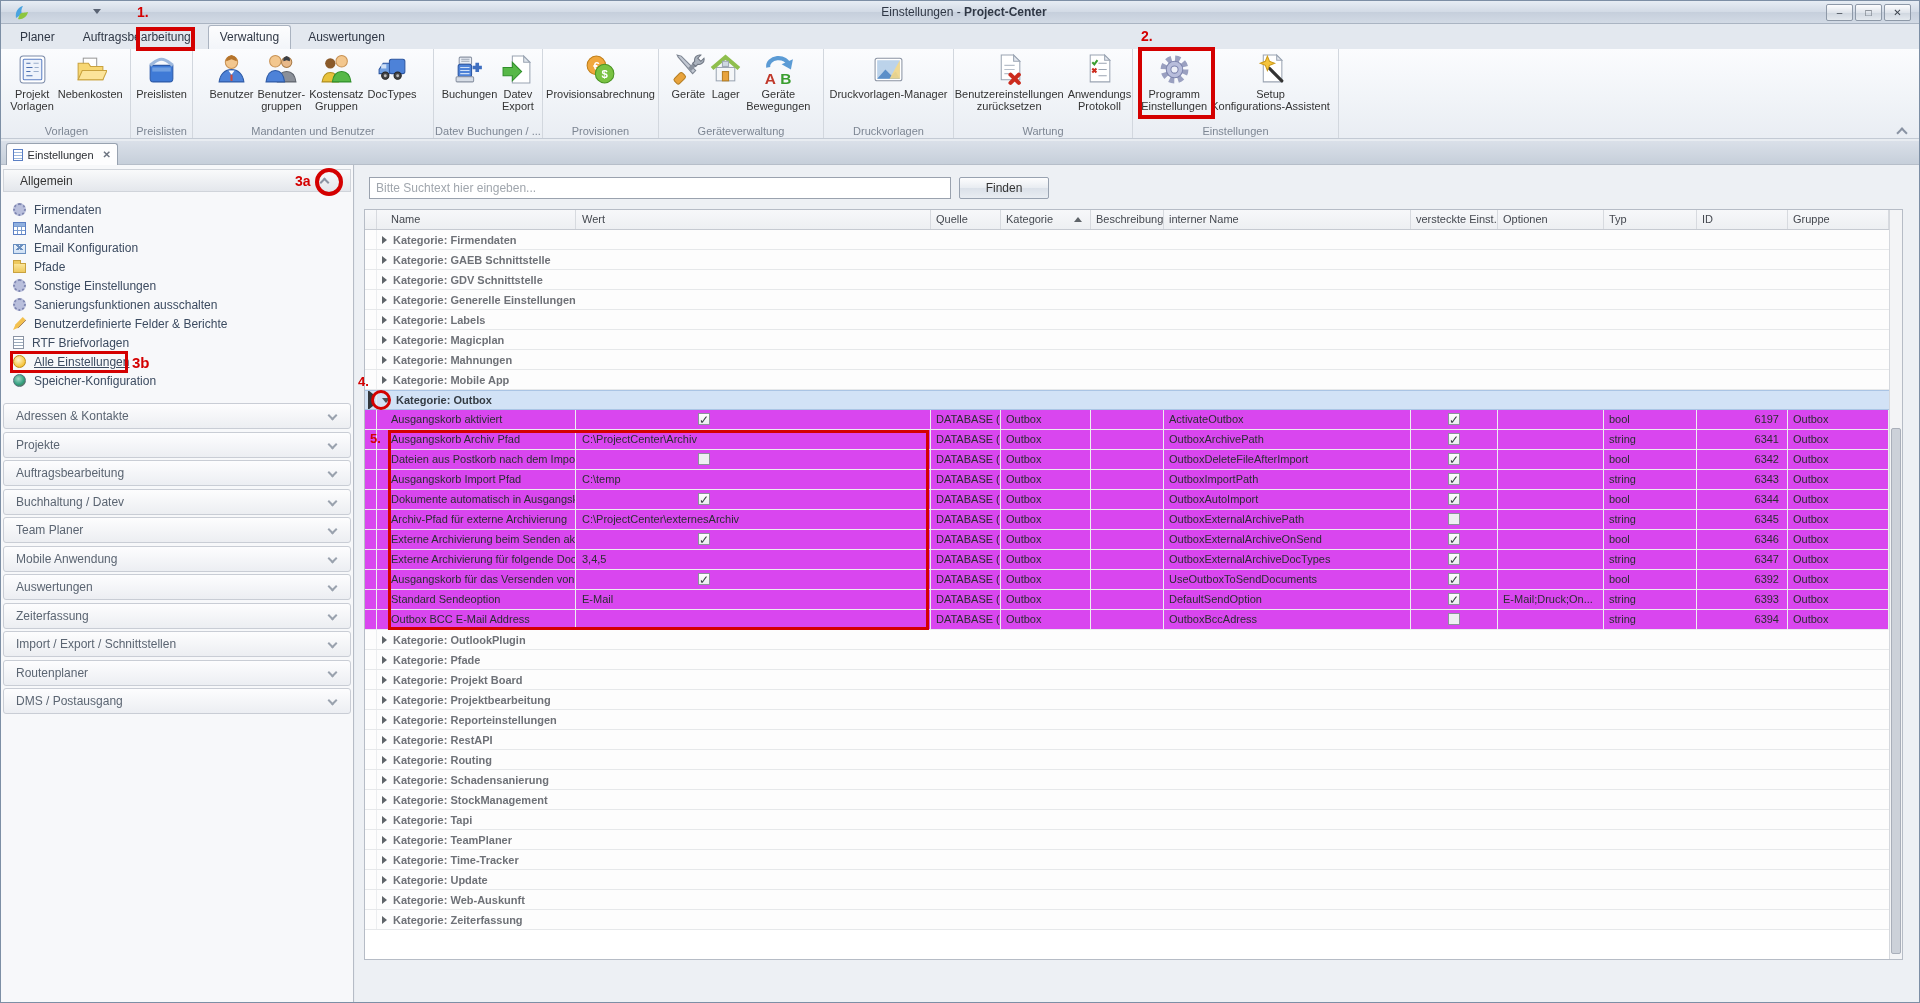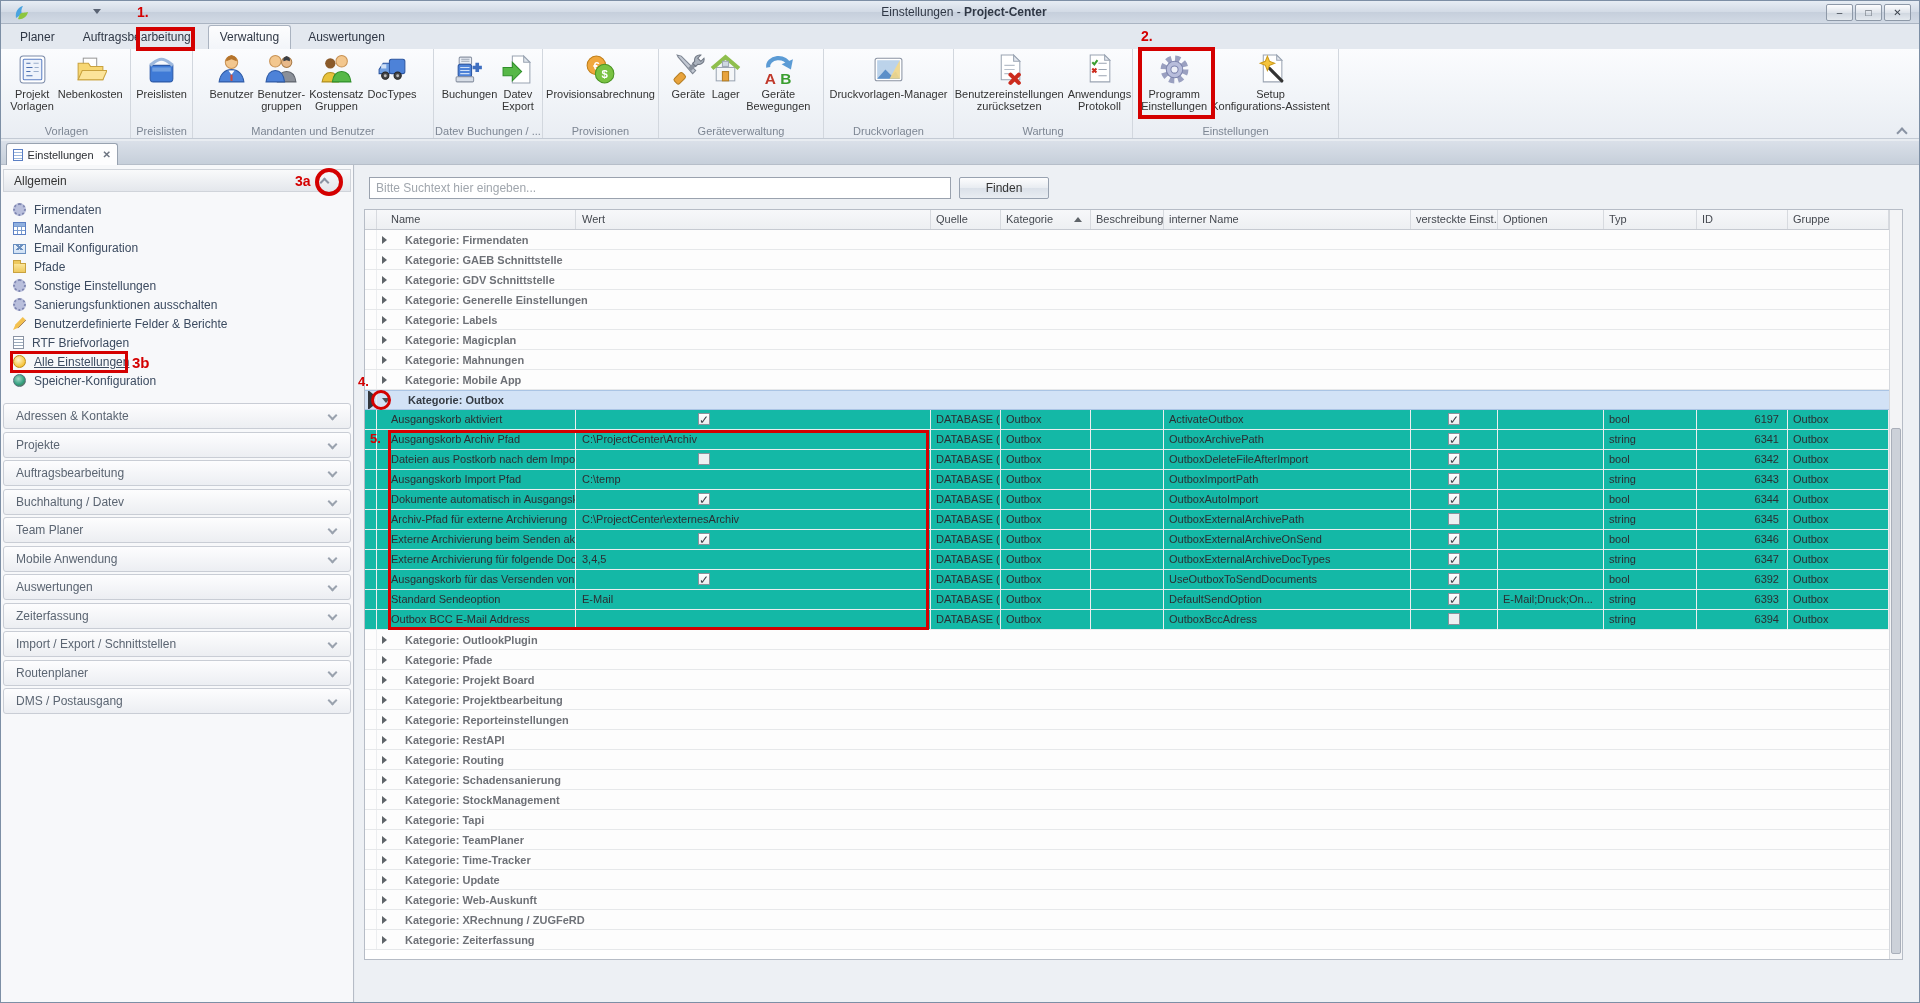--- a/index.html
+++ b/index.html
@@ -43,21 +43,21 @@
     background:linear-gradient(#dae0e9,#c6cfda); border-bottom:1px solid #b6bec9; }
   .doctab { position:absolute; left:5px; top:2px; width:112px; height:22px; background:#fdfdfe;
     border:1px solid #98a2b0; border-bottom:none; border-radius:3px 3px 0 0; display:flex; align-items:center; padding:0 6px; gap:5px; }
   .doctab-icon { width:10px; height:12px; background:#fff; border:1px solid #5b7fc4;
     background-image:repeating-linear-gradient(#fff 0 2px,#9db8dd 2px 3px); }
   .doctab-close { color:#6c7480; font-size:10px; font-weight:bold; margin-left:4px; }
 
   
   .sidebar { position:absolute; left:0; top:164px; width:353px; bottom:0; background:#f7f8fa; border-right:1px solid #b6bcc6; }
   .sb-header { position:absolute; left:2px; top:4px; right:2px; height:23px;
-    background:linear-gradient(#f9fafb,#e4e7ec); border:1px solid #d0d4da; display:flex; align-items:center; padding:0 10px; font-size:12px; color:#333; }
+    background:linear-gradient(#f9fafb,#e4e7ec); border:1px solid #d0d4da; display:flex; align-items:center; padding:0 16px; font-size:12px; color:#333; }
   .sb-header .chev-up { position:absolute; right:22px; top:9px; width:7px; height:7px;
     border-left:2px solid #8a93a3; border-top:2px solid #8a93a3; transform:rotate(45deg); }
   .sb-items { position:absolute; left:0; top:35px; right:0; }
   .sb-item { height:19px; display:flex; align-items:center; padding-left:12px; }
   .sb-label { font-size:12px; color:#3c4b60; }
   .sb-item.hl .sb-label { text-decoration:underline; }
   .si { width:13px; height:13px; display:inline-block; margin-right:8px; flex:none; position:relative; }
   .si-gear { border-radius:50%; background:#b9bfdc; border:2px dotted #7d85b0; }
   .si-grid { background:#fff; border:1px solid #5b7fc4;
     background-image:linear-gradient(#8fb0e0 0 3px, transparent 3px),
@@ -83,32 +83,32 @@
   .main { position:absolute; left:354px; top:164px; right:0; bottom:0; background:#edf0f4; }
   .search-input { position:absolute; left:14px; top:12px; width:582px; height:22px; border:1px solid #9aa2ae; background:#fff; padding:0 6px; font-size:12px; font-family:"Liberation Sans",sans-serif; color:#333; }
   .search-input::placeholder { color:#a0a6ad; }
   .find-btn { position:absolute; left:604px; top:12px; width:90px; height:22px; border:1px solid #98a2b0; border-radius:2px;
     background:linear-gradient(#fdfdfe,#e8ecf1 50%,#dbe1e9 52%,#e9edf2); font-size:12px; color:#333; font-family:"Liberation Sans",sans-serif; }
 
   
   .grid { position:absolute; left:363px; top:208px; width:1539px; height:751px; background:#fff; border:1px solid #b6bcc6; }
   .ghead { display:flex; height:20px; background:linear-gradient(#f7f8fa,#edeff2); border-bottom:1px solid #c6cad1; }
   .h { border-right:1px solid #d7dadf; color:#44484f; line-height:19px; padding-left:5px; overflow:hidden; white-space:nowrap; position:relative; }
-  .grow { display:flex; height:20px; border-bottom:1px solid #ebedef; background:#14b8a6; }
+  .grow { display:flex; height:20px; border-bottom:1px solid #ebedef; background:#d946ef; }
   .c { border-right:1px solid #eceef0; line-height:19px; overflow:hidden; white-space:nowrap; padding-left:5px; }
   .cg  { width:12px;  padding:0; }
   .cname { width:199px; padding-left:14px; }
   .cwert { width:355px; padding-left:6px; }
   .cquelle { width:70px; } .ckat { width:90px; } .cbesch { width:73px; }
   .cint { width:247px; } .cver { width:87px; padding:0; text-align:center; }
   .copt { width:106px; } .ctyp { width:93px; } .cid { width:91px; } .cgr { width:101px; }
   .c.cid { text-align:right; padding-right:8px; padding-left:0; }
   .cwert.chk { padding:0 0 0 122px; }
   .cat { background:#fdfdfd; border-bottom:1px solid #e6e8ea; }
-  .catlab { display:flex; align-items:center; gap:18px; padding-left:5px; font-weight:bold; color:#6e7177; }
+  .catlab { display:flex; align-items:center; gap:6px; padding-left:5px; font-weight:bold; color:#6e7177; }
   .tri-r { width:0; height:0; border-top:4px solid transparent; border-bottom:4px solid transparent; border-left:5px solid #5f6469; }
   .tri-d { width:0; height:0; border-left:4px solid transparent; border-right:4px solid transparent; border-top:5px solid #4b5056; }
   .sel { background:#d2e2f6; border-top:1px solid #aac4e4; border-bottom:1px solid #aac4e4; }
   .sel .catlab { color:#333a42; }
   .rowind { width:0; height:0; margin:6px 0 0 3px; border-top:4px solid transparent; border-bottom:4px solid transparent; border-left:5px solid #33383e; }
   .cb { display:inline-block; width:12px; height:12px; margin-top:3px; border:1px solid #8b929c; background:#eef0f2; position:relative; vertical-align:top; }
   .cb.on { background:linear-gradient(#fff,#eaecef); }
   .cb.on::after { content:"\2713"; position:absolute; left:0px; top:-3px; font-size:12px; color:#3c4148; }
   .sort-up { position:absolute; right:8px; top:7px; width:0; height:0; border-left:4px solid transparent; border-right:4px solid transparent; border-bottom:5px solid #5f6469; }
   .gscroll { position:absolute; right:0; top:0; width:13px; bottom:0; background:#f3f4f6; border-left:1px solid #d5d8dd; }
@@ -821,27 +821,20 @@
         <div class="c cg"></div>
         <div class="catlab">
           <span class="tri-r"></span>
           <span>Kategorie: Web-Auskunft</span>
         </div>
       </div>
     <div class="grow cat">
         <div class="c cg"></div>
         <div class="catlab">
           <span class="tri-r"></span>
-          <span>Kategorie: XRechnung / ZUGFeRD</span>
-        </div>
-      </div>
-    <div class="grow cat">
-        <div class="c cg"></div>
-        <div class="catlab">
-          <span class="tri-r"></span>
           <span>Kategorie: Zeiterfassung</span>
         </div>
       </div>
 
     <div class="gscroll">
         <div class="sthumb"></div>
       </div>
   </div>
 
   <div class="ann" style="left:136px;top:3px;font-size:14px;">1.</div>

